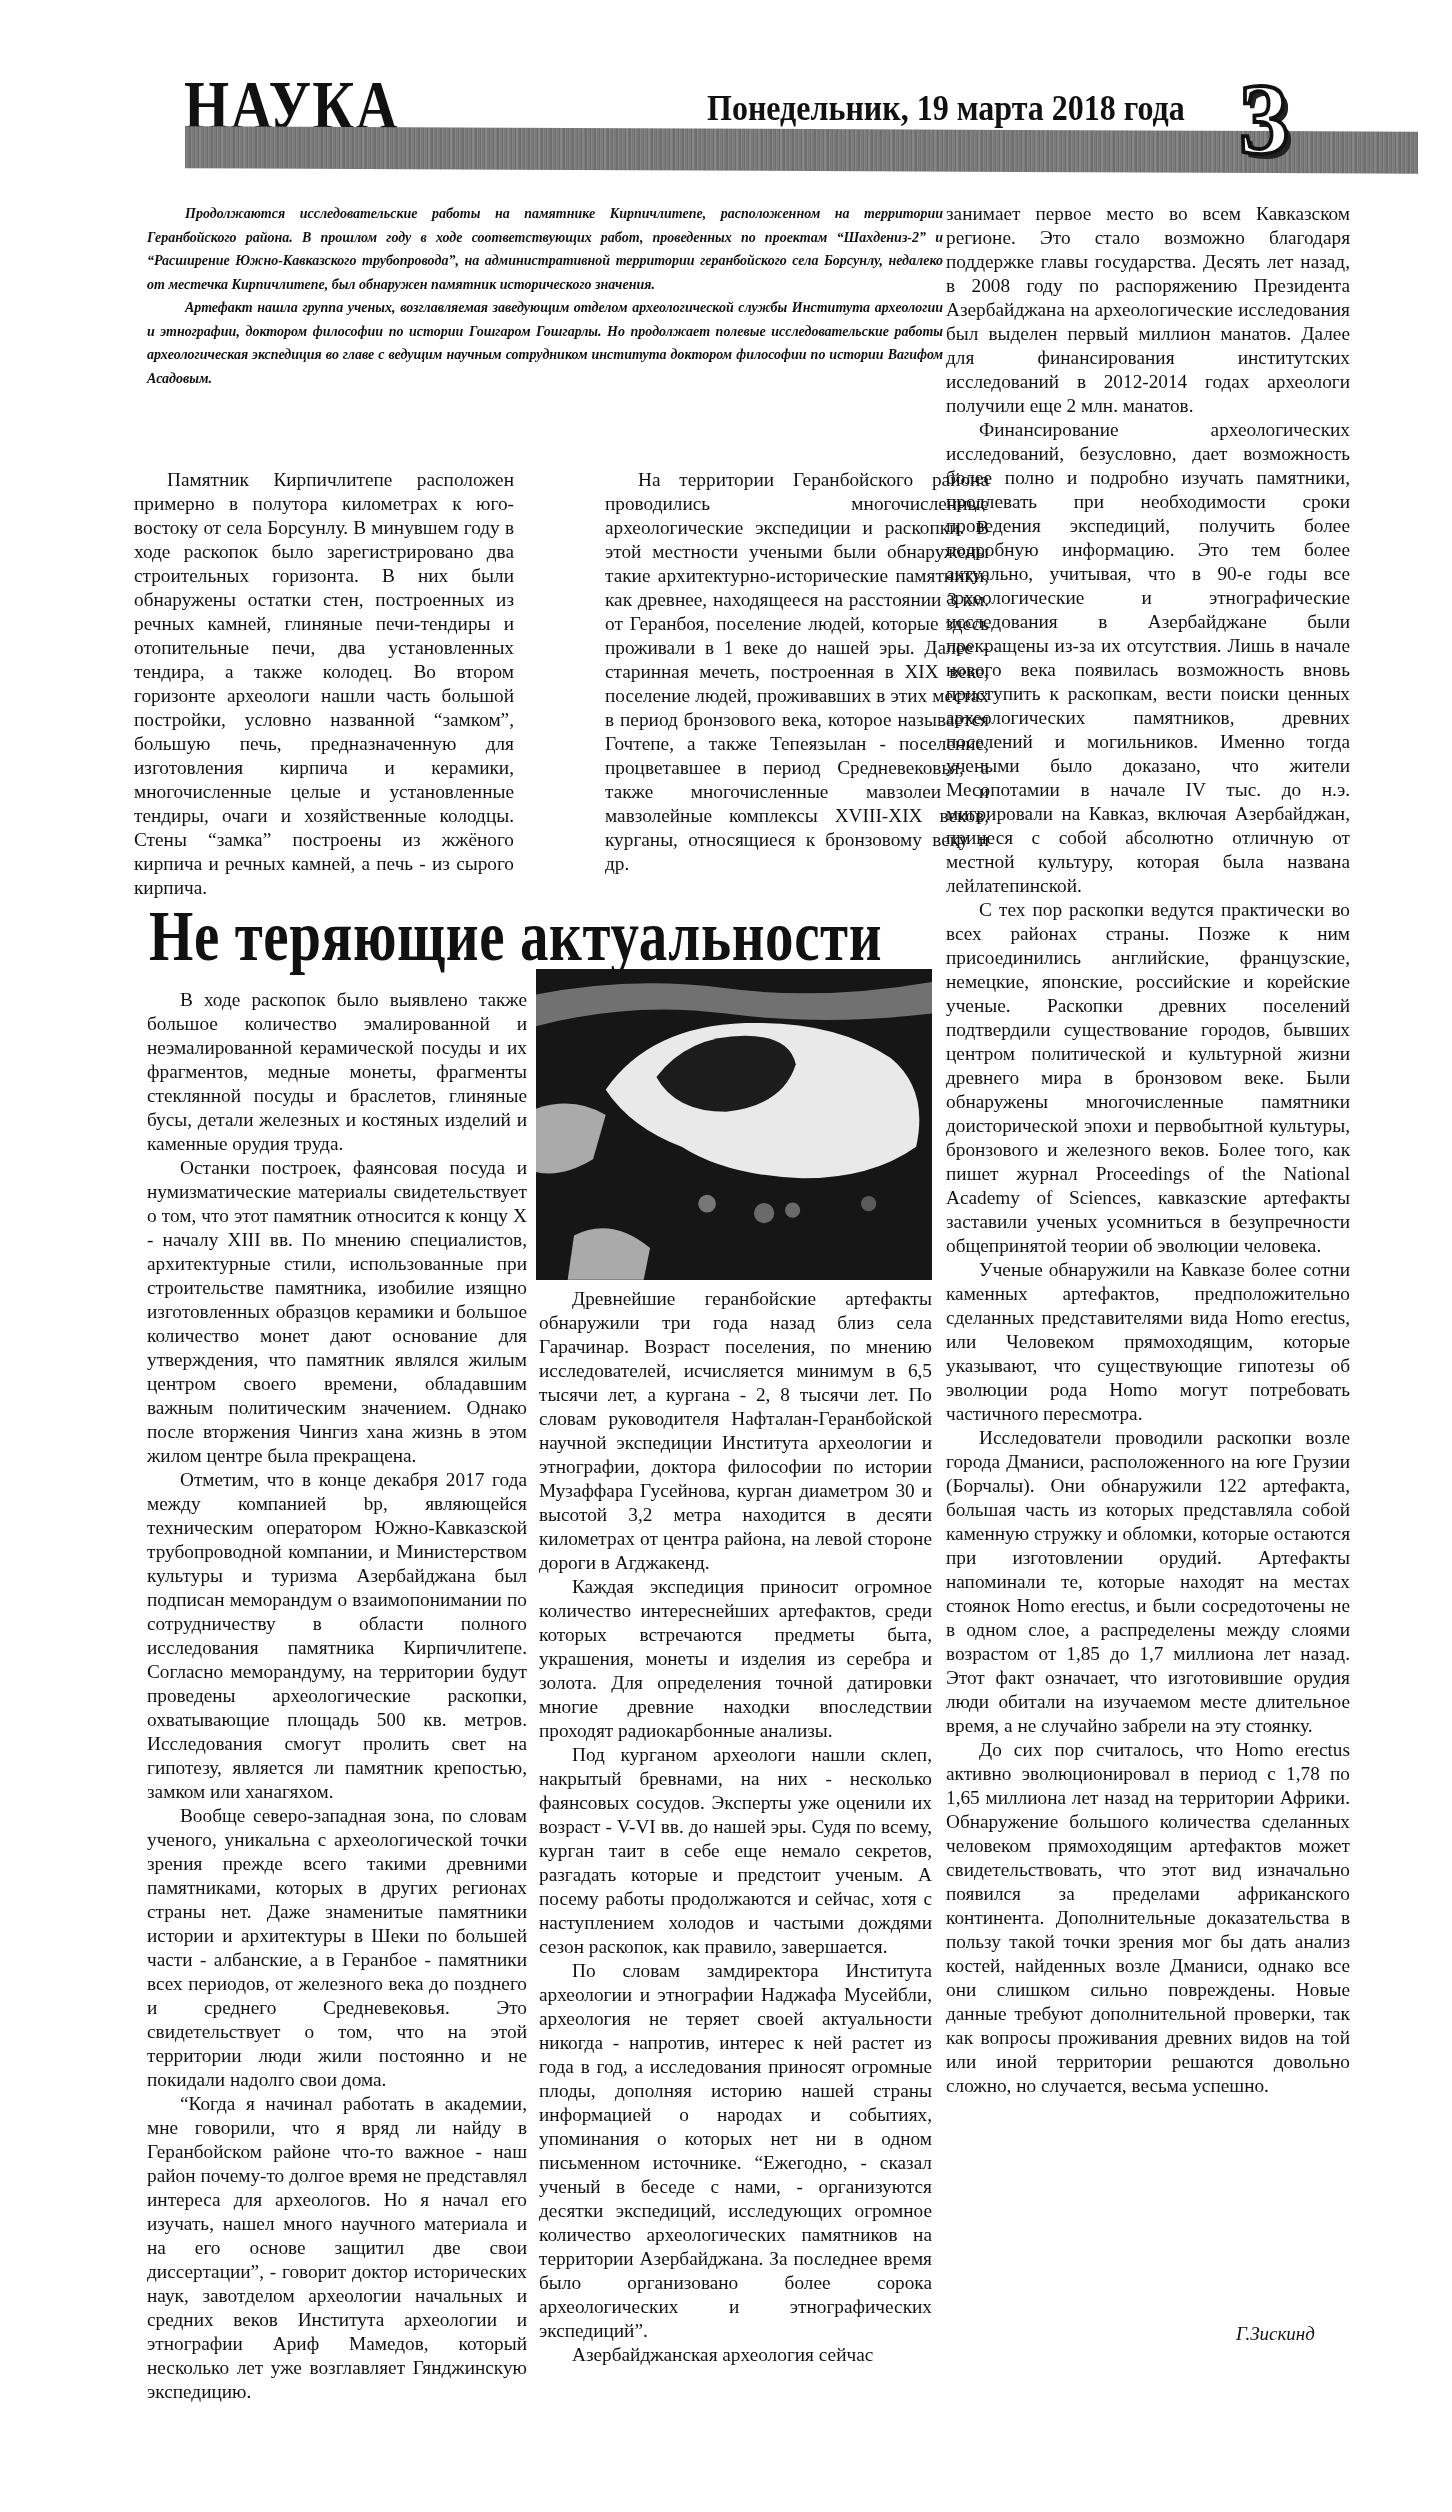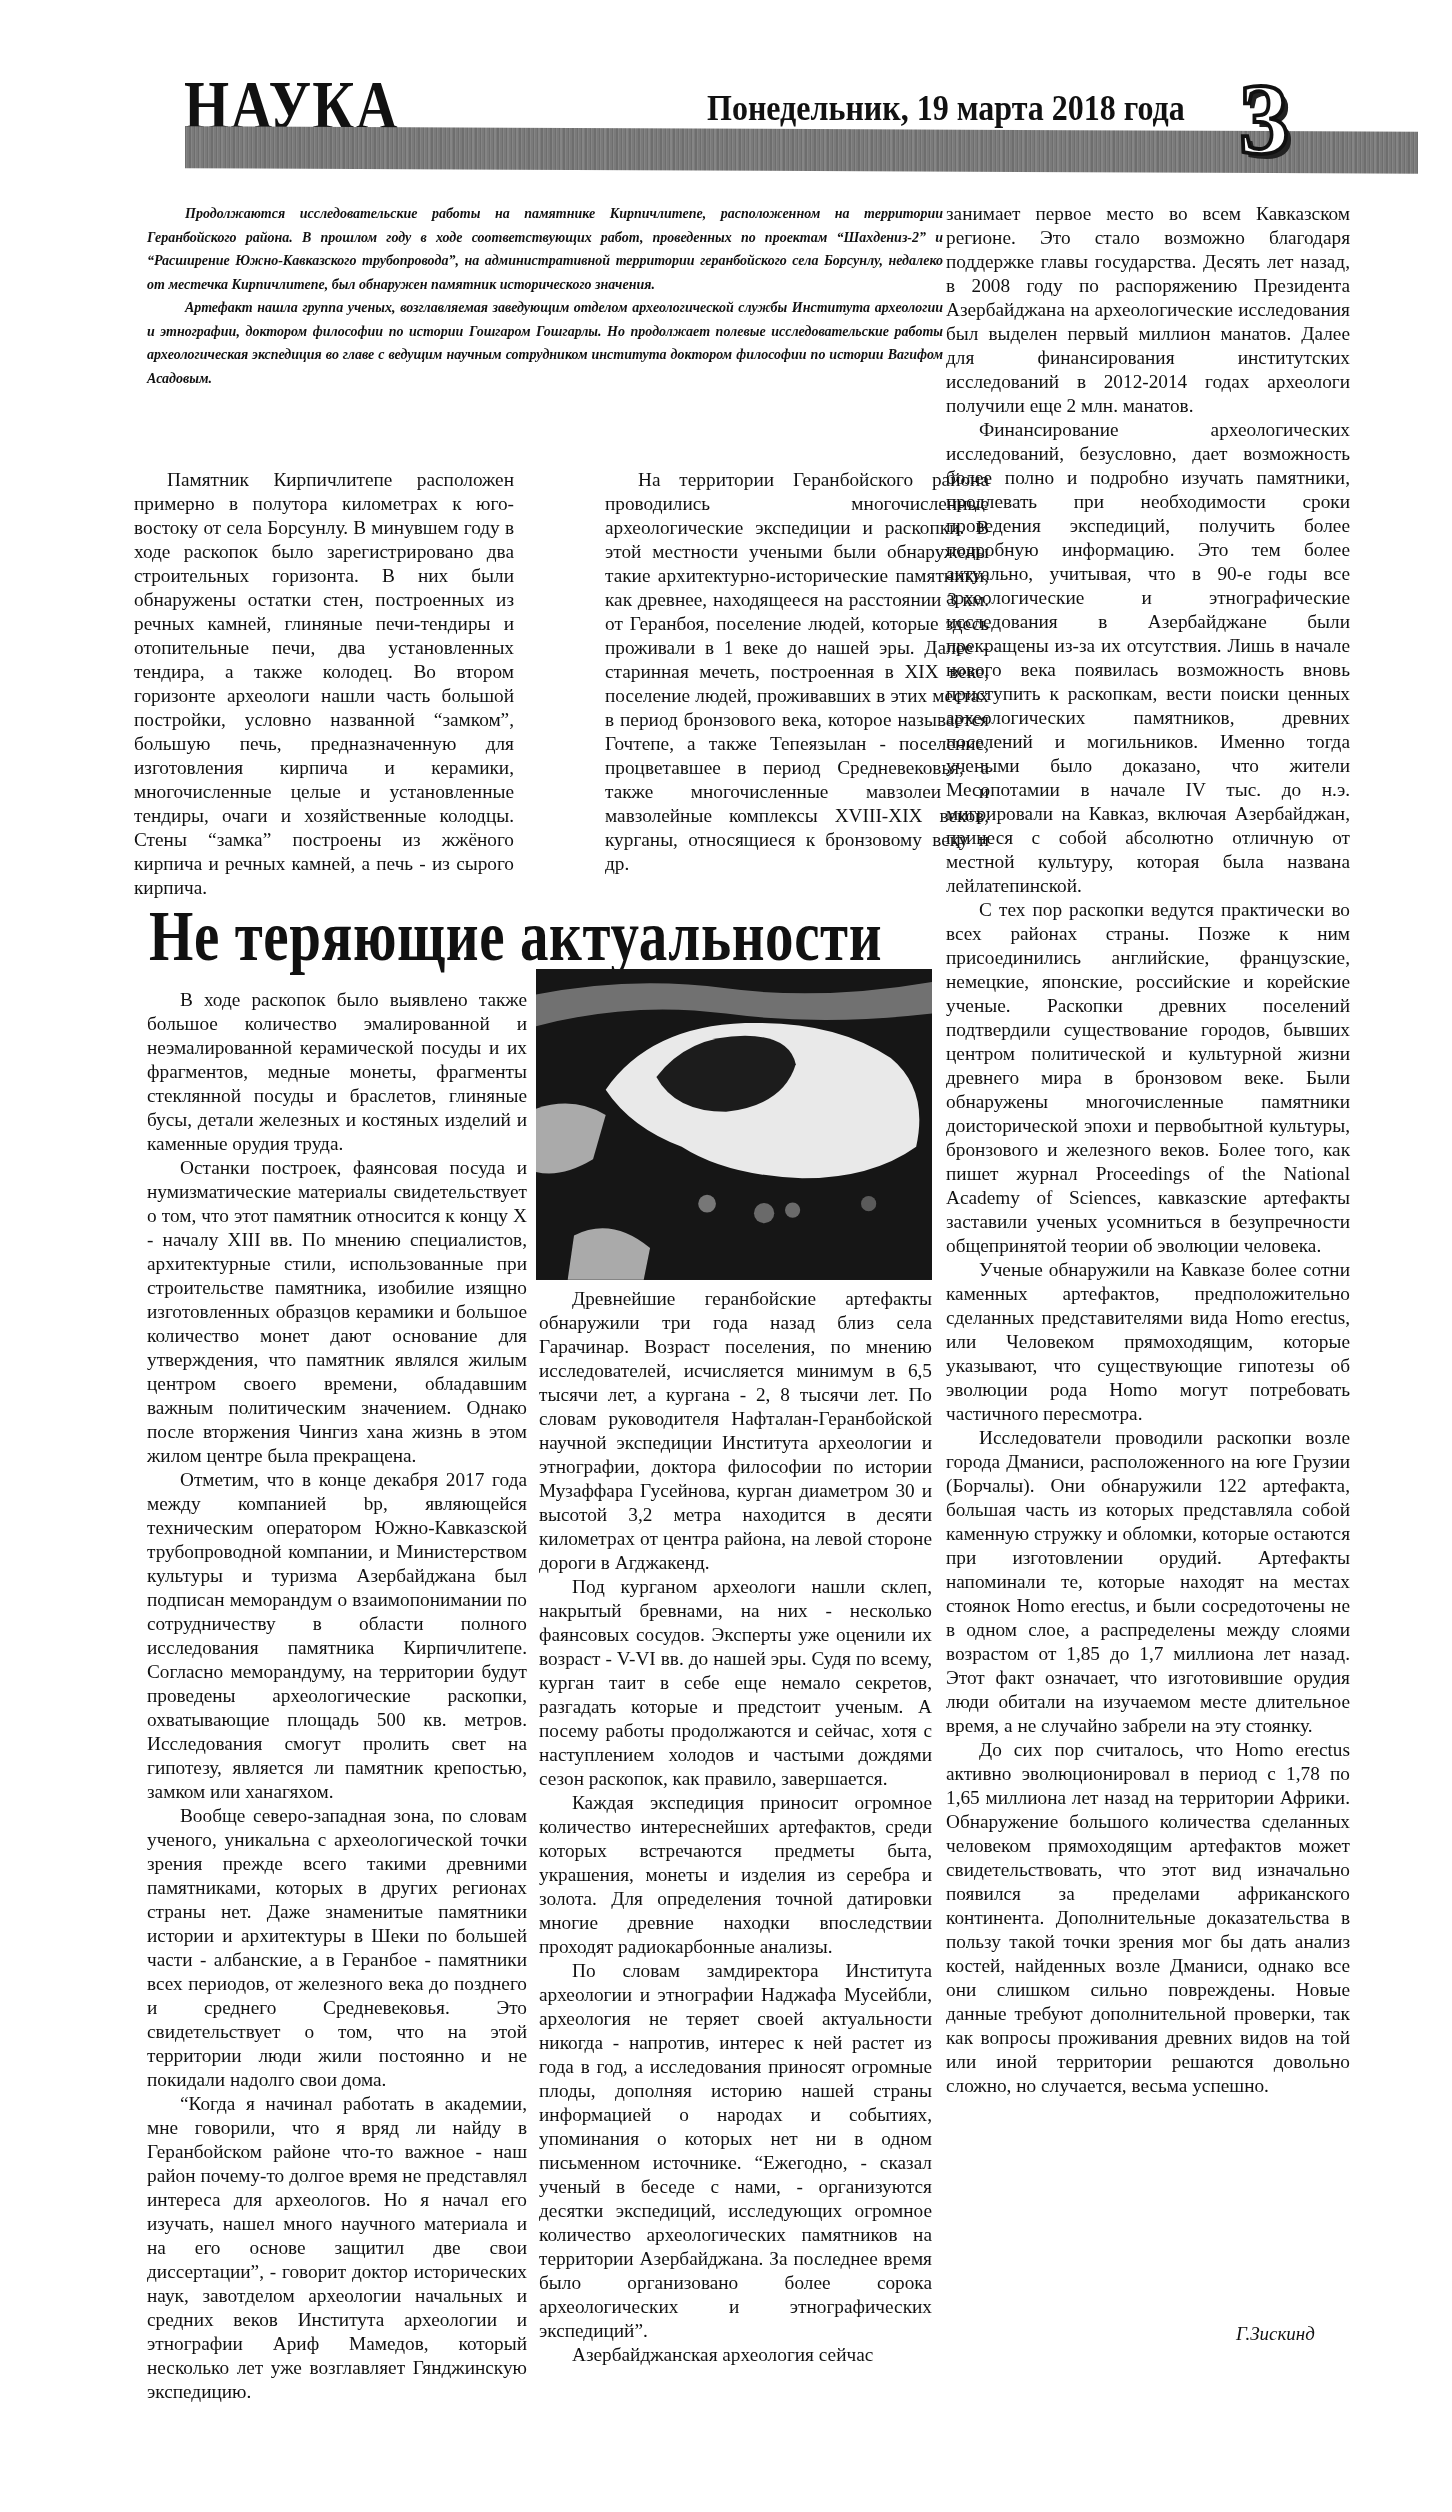--- a/index.html
+++ b/index.html
@@ -63,22 +63,22 @@
     <path d="M60 420 Q120 390 180 440 L170 490 L50 490 Z" fill="#cfcfcf" opacity="0.8"></path>
     <circle cx="270" cy="370" r="14" fill="#777"></circle>
     <circle cx="360" cy="385" r="16" fill="#6a6a6a"></circle>
     <circle cx="405" cy="380" r="12" fill="#6a6a6a"></circle>
     <circle cx="525" cy="370" r="12" fill="#5a5a5a"></circle>
   </svg>
 </div>
 
 <div class="abs col col2-bottom">
   <p>Древнейшие геранбойские артефакты обнаружили три года назад близ села Гарачинар. Возраст поселения, по мнению исследователей, исчисляется минимум в 6,5 тысячи лет, а кургана - 2, 8 тысячи лет. По словам руководителя Нафталан-Геранбойской научной экспедиции Института археологии и этнографии, доктора философии по истории Музаффара Гусейнова, курган диаметром 30 и высотой 3,2 метра находится в десяти километрах от центра района, на левой стороне дороги в Агджакенд.</p>
+  <p>Каждая экспедиция приносит огромное количество интереснейших артефактов, среди которых встречаются предметы быта, украшения, монеты и изделия из серебра и золота. Для определения точной датировки многие древние находки впоследствии проходят радиокарбонные анализы.</p>
   <p>Под курганом археологи нашли склеп, накрытый бревнами, на них - несколько фаянсовых сосудов. Эксперты уже оценили их возраст - V-VI вв. до нашей эры. Судя по всему, курган таит в себе еще немало секретов, разгадать которые и предстоит ученым. А посему работы продолжаются и сейчас, хотя с наступлением холодов и частыми дождями сезон раскопок, как правило, завершается.</p>
-  <p>Каждая экспедиция приносит огромное количество интереснейших артефактов, среди которых встречаются предметы быта, украшения, монеты и изделия из серебра и золота. Для определения точной датировки многие древние находки впоследствии проходят радиокарбонные анализы.</p>
   <p>По словам замдиректора Института археологии и этнографии Наджафа Мусейбли, археология не теряет своей актуальности никогда - напротив, интерес к ней растет из года в год, а исследования приносят огромные плоды, дополняя историю нашей страны информацией о народах и событиях, упоминания о которых нет ни в одном письменном источнике. “Ежегодно, - сказал ученый в беседе с нами, - организуются десятки экспедиций, исследующих огромное количество археологических памятников на территории Азербайджана. За последнее время было организовано более сорока археологических и этнографических экспедиций”.</p>
   <p>Азербайджанская археология сейчас</p>
 </div>
 
 <div class="abs col col3">
   <p style="text-indent:0">занимает первое место во всем Кавказском регионе. Это стало возможно благодаря поддержке главы государства. Десять лет назад, в 2008 году по распоряжению Президента Азербайджана на археологические исследования был выделен первый миллион манатов. Далее для финансирования институтских исследований в 2012-2014 годах археологи получили еще 2 млн. манатов.</p>
   <p>Финансирование археологических исследований, безусловно, дает возможность более полно и подробно изучать памятники, продлевать при необходимости сроки проведения экспедиций, получить более подробную информацию. Это тем более актуально, учитывая, что в 90-е годы все археологические и этнографические исследования в Азербайджане были прекращены из-за их отсутствия. Лишь в начале нового века появилась возможность вновь приступить к раскопкам, вести поиски ценных археологических памятников, древних поселений и могильников. Именно тогда учеными было доказано, что жители Месопотамии в начале IV тыс. до н.э. мигрировали на Кавказ, включая Азербайджан, принеся с собой абсолютно отличную от местной культуру, которая была названа лейлатепинской.</p>
   <p>С тех пор раскопки ведутся практически во всех районах страны. Позже к ним присоединились английские, французские, немецкие, японские, российские и корейские ученые. Раскопки древних поселений подтвердили существование городов, бывших центром политической и культурной жизни древнего мира в бронзовом веке. Были обнаружены многочисленные памятники доисторической эпохи и первобытной культуры, бронзового и железного веков. Более того, как пишет журнал Proceedings of the National Academy of Sciences, кавказские артефакты заставили ученых усомниться в безупречности общепринятой теории об эволюции человека.</p>
   <p>Ученые обнаружили на Кавказе более сотни каменных артефактов, предположительно сделанных представителями вида Homo erectus, или Человеком прямоходящим, которые указывают, что существующие гипотезы об эволюции рода Homo могут потребовать частичного пересмотра.</p>
   <p>Исследователи проводили раскопки возле города Дманиси, расположенного на юге Грузии (Борчалы). Они обнаружили 122 артефакта, большая часть из которых представляла собой каменную стружку и обломки, которые остаются при изготовлении орудий. Артефакты напоминали те, которые находят на местах стоянок Homo erectus, и были сосредоточены не в одном слое, а распределены между слоями возрастом от 1,85 до 1,7 миллиона лет назад. Этот факт означает, что изготовившие орудия люди обитали на изучаемом месте длительное время, а не случайно забрели на эту стоянку.</p>

